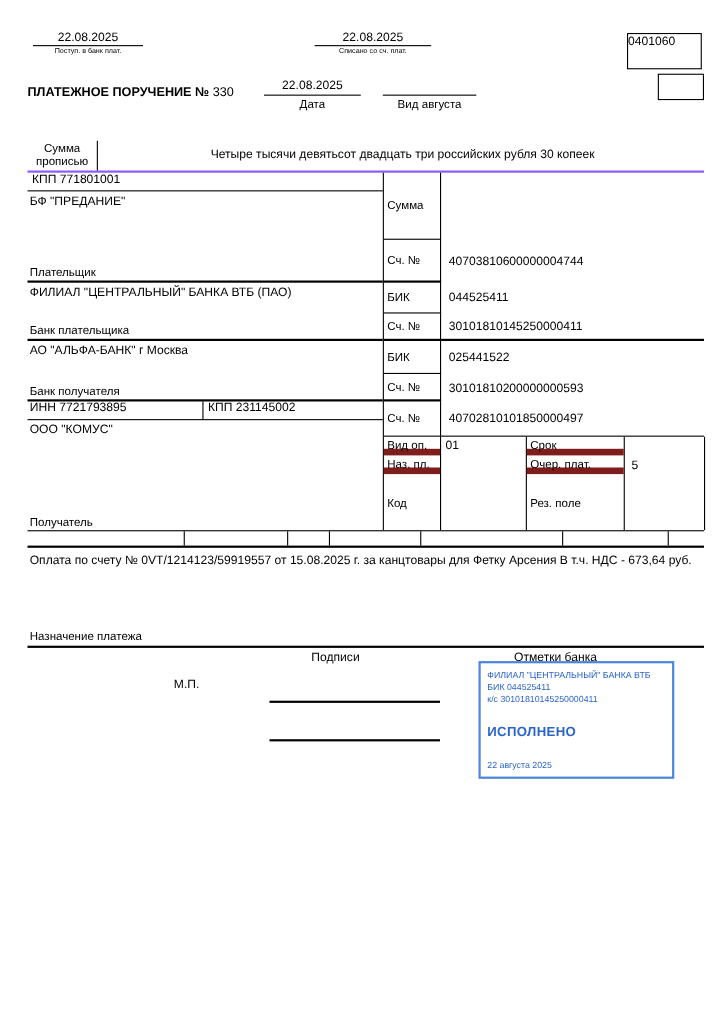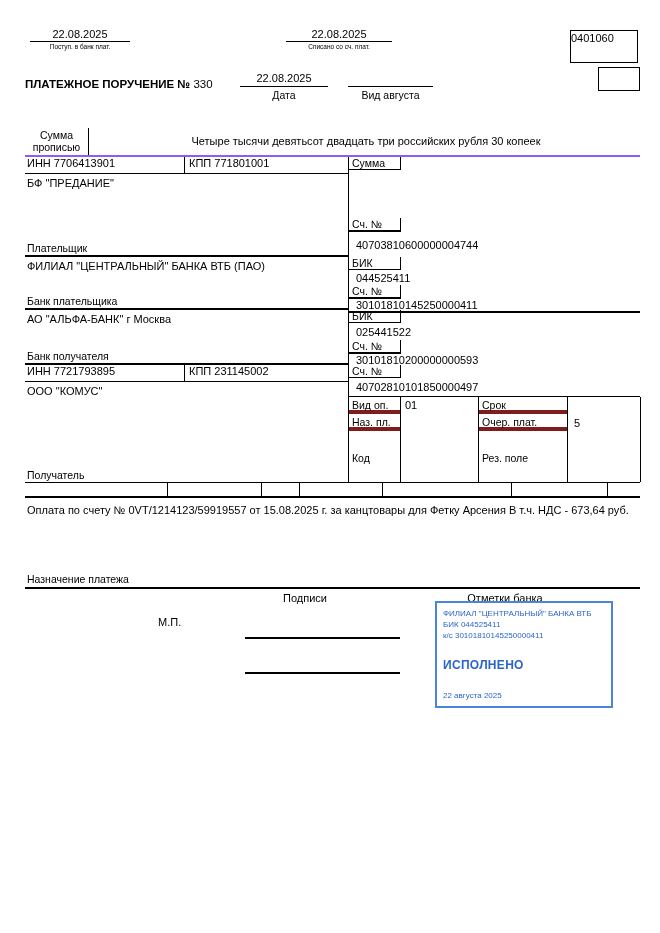--- a/index.html
+++ b/index.html
@@ -39,39 +39,39 @@
   .inn-row .kpp { flex:1; padding-left:4px; }
   .blk { position:relative; font-size:11px; padding:3px 2px 0 2px; }
   .blk .bname { }
   .blk .blab { position:absolute; left:2px; bottom:1px; font-size:10.5px; }
   .blk-payer { height:83px; border-bottom:2px solid #000; }
   .blk-pbank { height:53px; border-bottom:2px solid #000; }
   .blk-rbank { height:55px; border-bottom:2px solid #000; }
   .blk-payee { height:100px; }
 
   .rcol { width:292px; border-left:1px solid #000; }
-  .rrow { display:flex;flex-direction:column; }
+  .rrow { display:flex; }
   .rrow .rl { width:52px; border-right:1px solid #000; font-size:10.5px; padding-left:3px;
               display:flex; align-items:center; }
   .rrow .rv { flex:1; font-size:11px; padding-left:7px; display:flex; align-items:center; }
   .r-sum  { height:61px; } .r-sum .rl, .r-sum .rv { border-bottom:1px solid #000; }
   .r-acc1 { height:39px; } .r-acc1 .rl { border-bottom:2px solid #000; }
   .r-bik1 { height:28px; } .r-bik1 .rl { border-bottom:1px solid #000; }
   .r-cor1 { height:25px; } .r-cor1 .rl, .r-cor1 .rv { border-bottom:2px solid #000; }
   .r-bik2 { height:30px; } .r-bik2 .rl { border-bottom:1px solid #000; }
   .r-cor2 { height:25px; } .r-cor2 .rl { border-bottom:2px solid #000; }
   .r-acc2 { height:32px; } .r-acc2 .rl, .r-acc2 .rv { border-bottom:1px solid #000; }
 
   .grid { position:relative; height:85px; font-size:10.5px; }
   .gcol { position:absolute; top:0; height:100%; }
   .gc1 { left:0; width:52px; border-right:1px solid #000; }
   .gc2 { left:52px; width:78px; border-right:1px solid #000; font-size:11px; padding:2px 0 0 4px; }
   .gc3 { left:130px; width:89px; border-right:1px solid #000; }
   .gc4 { left:219px; width:73px; border-right:1px solid #000; font-size:11px; padding:20px 0 0 6px; }
-  .gcell { height:17px; border-bottom:4px solid #7f1d1d; padding:2px 0 0 3px; }
+  .gcell { height:17px; border-bottom:6px solid #7f1d1d; padding:2px 0 0 3px; }
   .gcell-tall { height:51px; border-bottom:none; display:flex; align-items:center; padding-left:3px; }
 
   .thin-row { display:flex; height:16px; border-top:1px solid #000; border-bottom:2px solid #000; }
   .thin-row .tc { border-right:1px solid #000; }
   .thin-row .tc:last-child { border-right:none; }
 
   .purpose { font-size:11px; padding:5px 2px 0 2px; line-height:14px; }
   .purpose-label { margin-top:56px; font-size:10.5px; padding:0 0 2px 2px; border-bottom:2px solid #000; }
 
   .footer { position:relative; height:230px; }
@@ -120,21 +120,20 @@
 
     <div class="rowA">
       <div class="lab">Сумма прописью</div>
       <div class="txt">Четыре тысячи девятьсот двадцать три российских рубля 30 копеек</div>
     </div>
 
     <div class="mainblk">
 
       <div class="lcol">
         <div class="inn-row">
-          <div class="inn">ИНН 7706413901</div>
           <div class="kpp">КПП 771801001</div>
         </div>
         <div class="blk blk-payer">
           <div class="bname">БФ "ПРЕДАНИЕ"</div>
           <div class="blab">Плательщик</div>
         </div>
         <div class="blk blk-pbank">
           <div class="bname">ФИЛИАЛ "ЦЕНТРАЛЬНЫЙ" БАНКА ВТБ (ПАО)</div>
           <div class="blab">Банк плательщика</div>
         </div>

